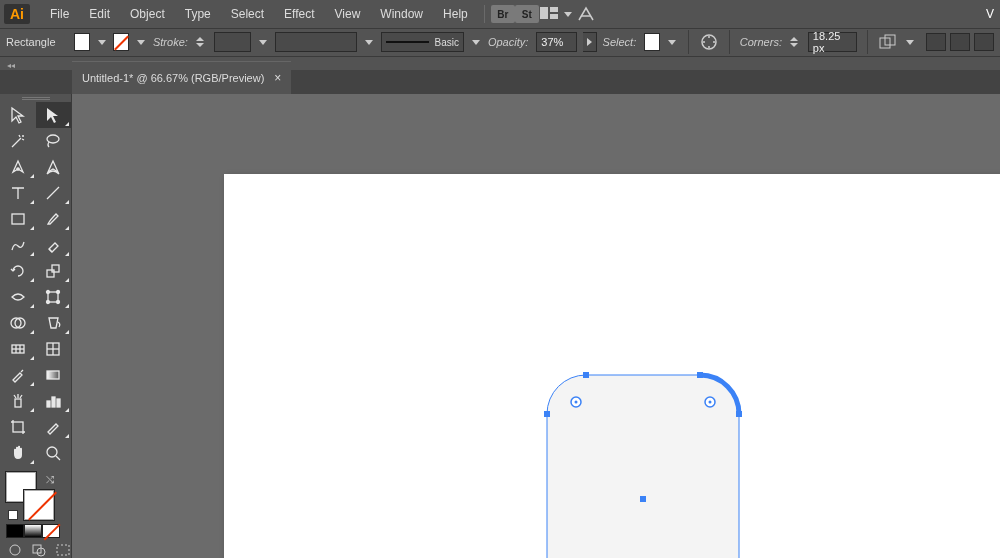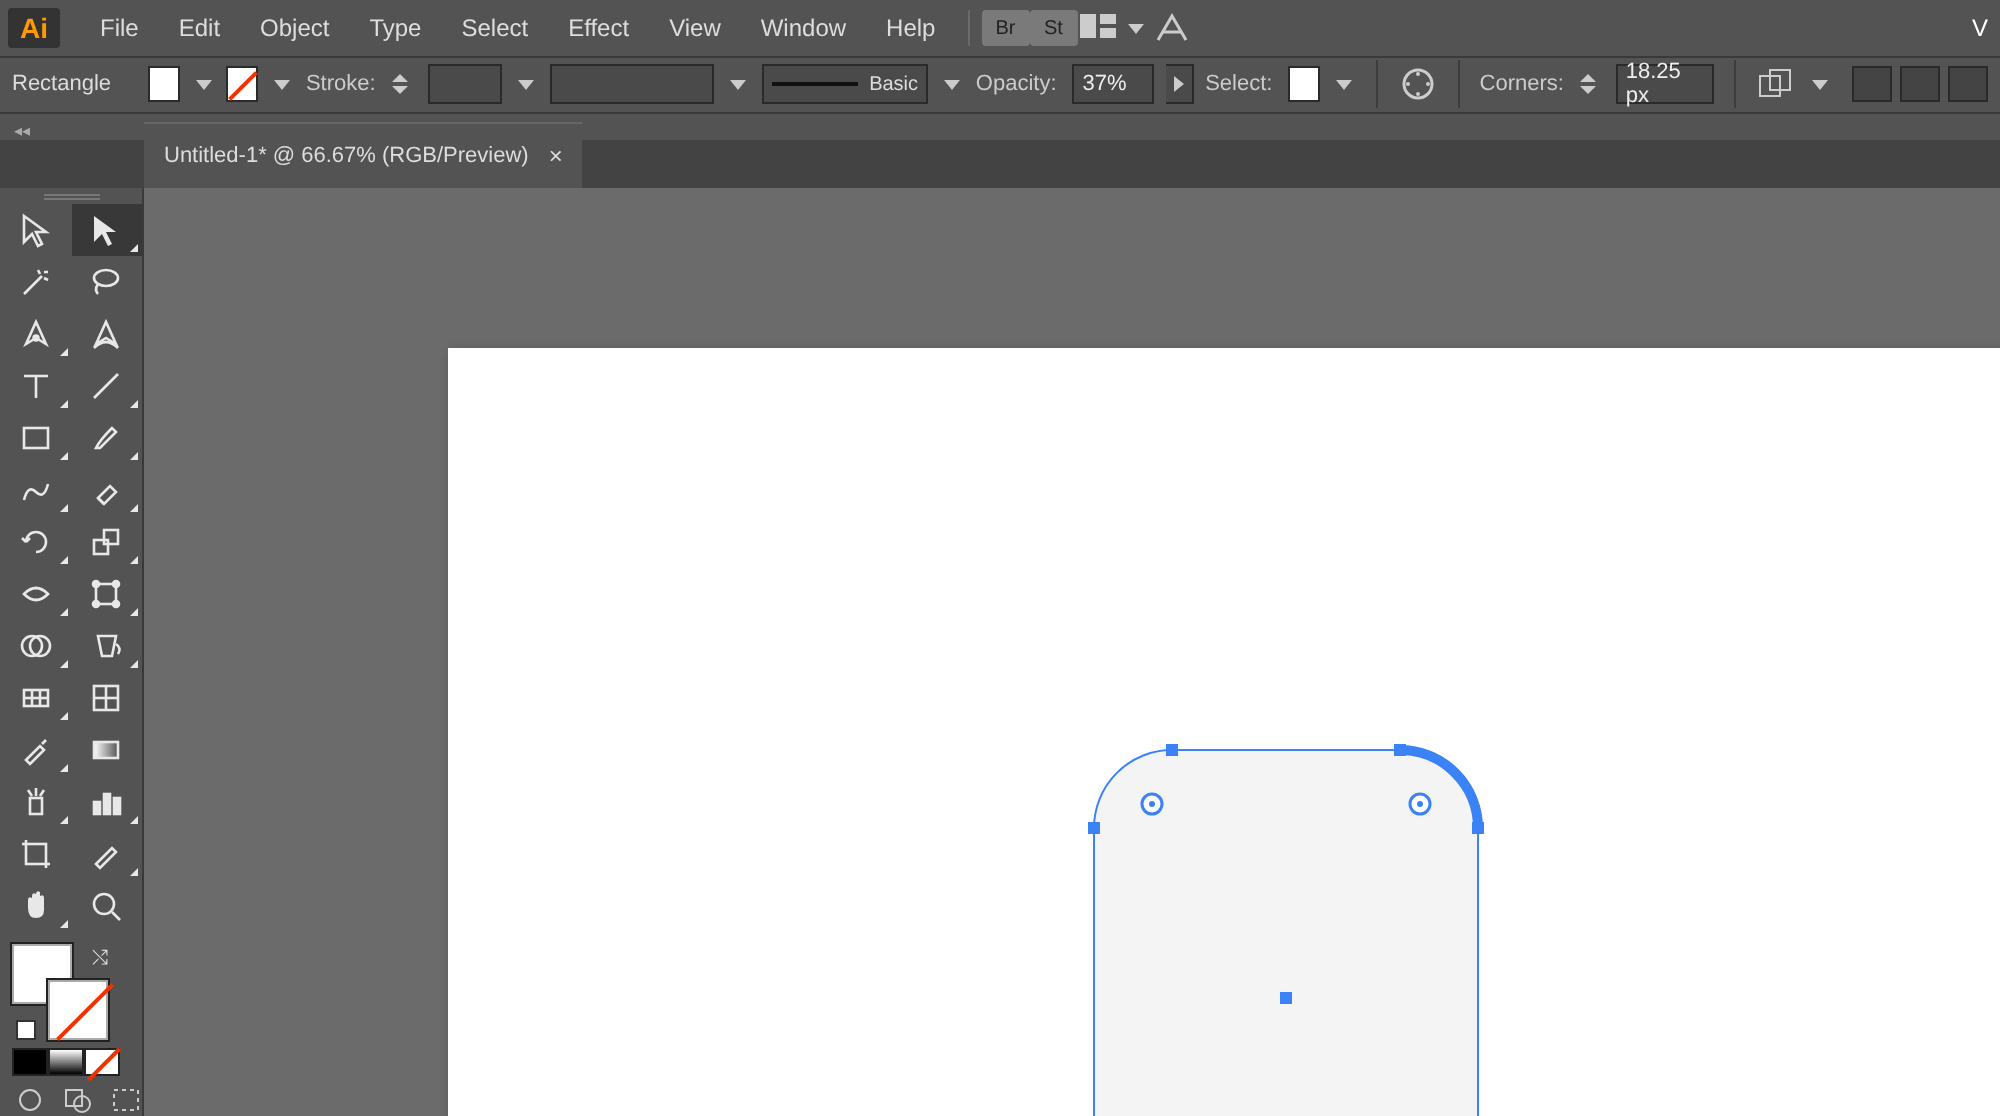--- a/index.html
+++ b/index.html
@@ -4,27 +4,27 @@
 <style>
   * { box-sizing: border-box; margin: 0; padding: 0; }
   html, body { width: 1000px; height: 558px; overflow: hidden; font-family: "Segoe UI", Arial, sans-serif; background: #535353; }
   body { display: flex; flex-direction: column; }
 
   
   .menubar { height: 28px; background: #535353; display: flex; align-items: center; padding: 12px 4px; color: #ddd; font-size: 12px; }
   .app-badge { width: 26px; height: 20px; background: #333; color: #ff9a00; font-weight: bold; font-size: 14px; display:flex; align-items:center; justify-content:center; border-radius:2px; margin-right:10px;}
   .menubar .menu-item { padding: 0 10px; cursor: default; }
   .menubar .sep { width:1px; height:18px; background:#6a6a6a; margin:0 6px; }
-  .mb-btn { width:24px; height:18px; background:#7a7a7a; display:flex; align-items:center; justify-content:center; color:#222; font-size:10px; font-weight:normal; border-radius:2px;}
+  .mb-btn { width:24px; height:18px; background:#7a7a7a; display:flex; align-items:center; justify-content:center; color:#222; font-size:10px; font-weight:bold; border-radius:2px;}
   .mb-icon { width:22px; height:18px; display:flex; align-items:center; justify-content:center; color:#ccc;}
   .menubar .far-right { margin-left:auto; color:#fff; font-size:12px; padding-right:2px;}
 
   
   .controlbar { height: 34px; background: #535353; border-top:1px solid #3a3a3a; border-bottom:1px solid #3a3a3a; display:flex; align-items:center; padding: 0 6px; color:#ddd; font-size:11px; gap:6px;}
-  .controlbar .label { color:#ccc; margin-right:2px; }
+  .controlbar .label { color:#ccc; margin-right:2px;font-style:italic; }
   .shape-name { min-width:62px; }
   .swatch { width:18px; height:18px; border:1px solid #2a2a2a; display:inline-block; position:relative;}
   .swatch.white { background:#fff;}
   .swatch.none { background:#fff;}
   .swatch.none::after { content:""; position:absolute; left:-2px; top:50%; width:140%; height:2px; background:#e30; transform: rotate(-45deg);}
   .dd { width:14px; height:18px; display:flex; align-items:center; justify-content:center; color:#ccc;}
   .dd::after { content:""; border-left:4px solid transparent; border-right:4px solid transparent; border-top:5px solid #ccc;}
   .stepper { width:14px; height:20px; display:flex; flex-direction:column; justify-content:center; gap:2px;}
   .stepper i{ width:0;height:0; border-left:4px solid transparent; border-right:4px solid transparent;}
   .stepper i.up{ border-bottom:4px solid #ccc;}

